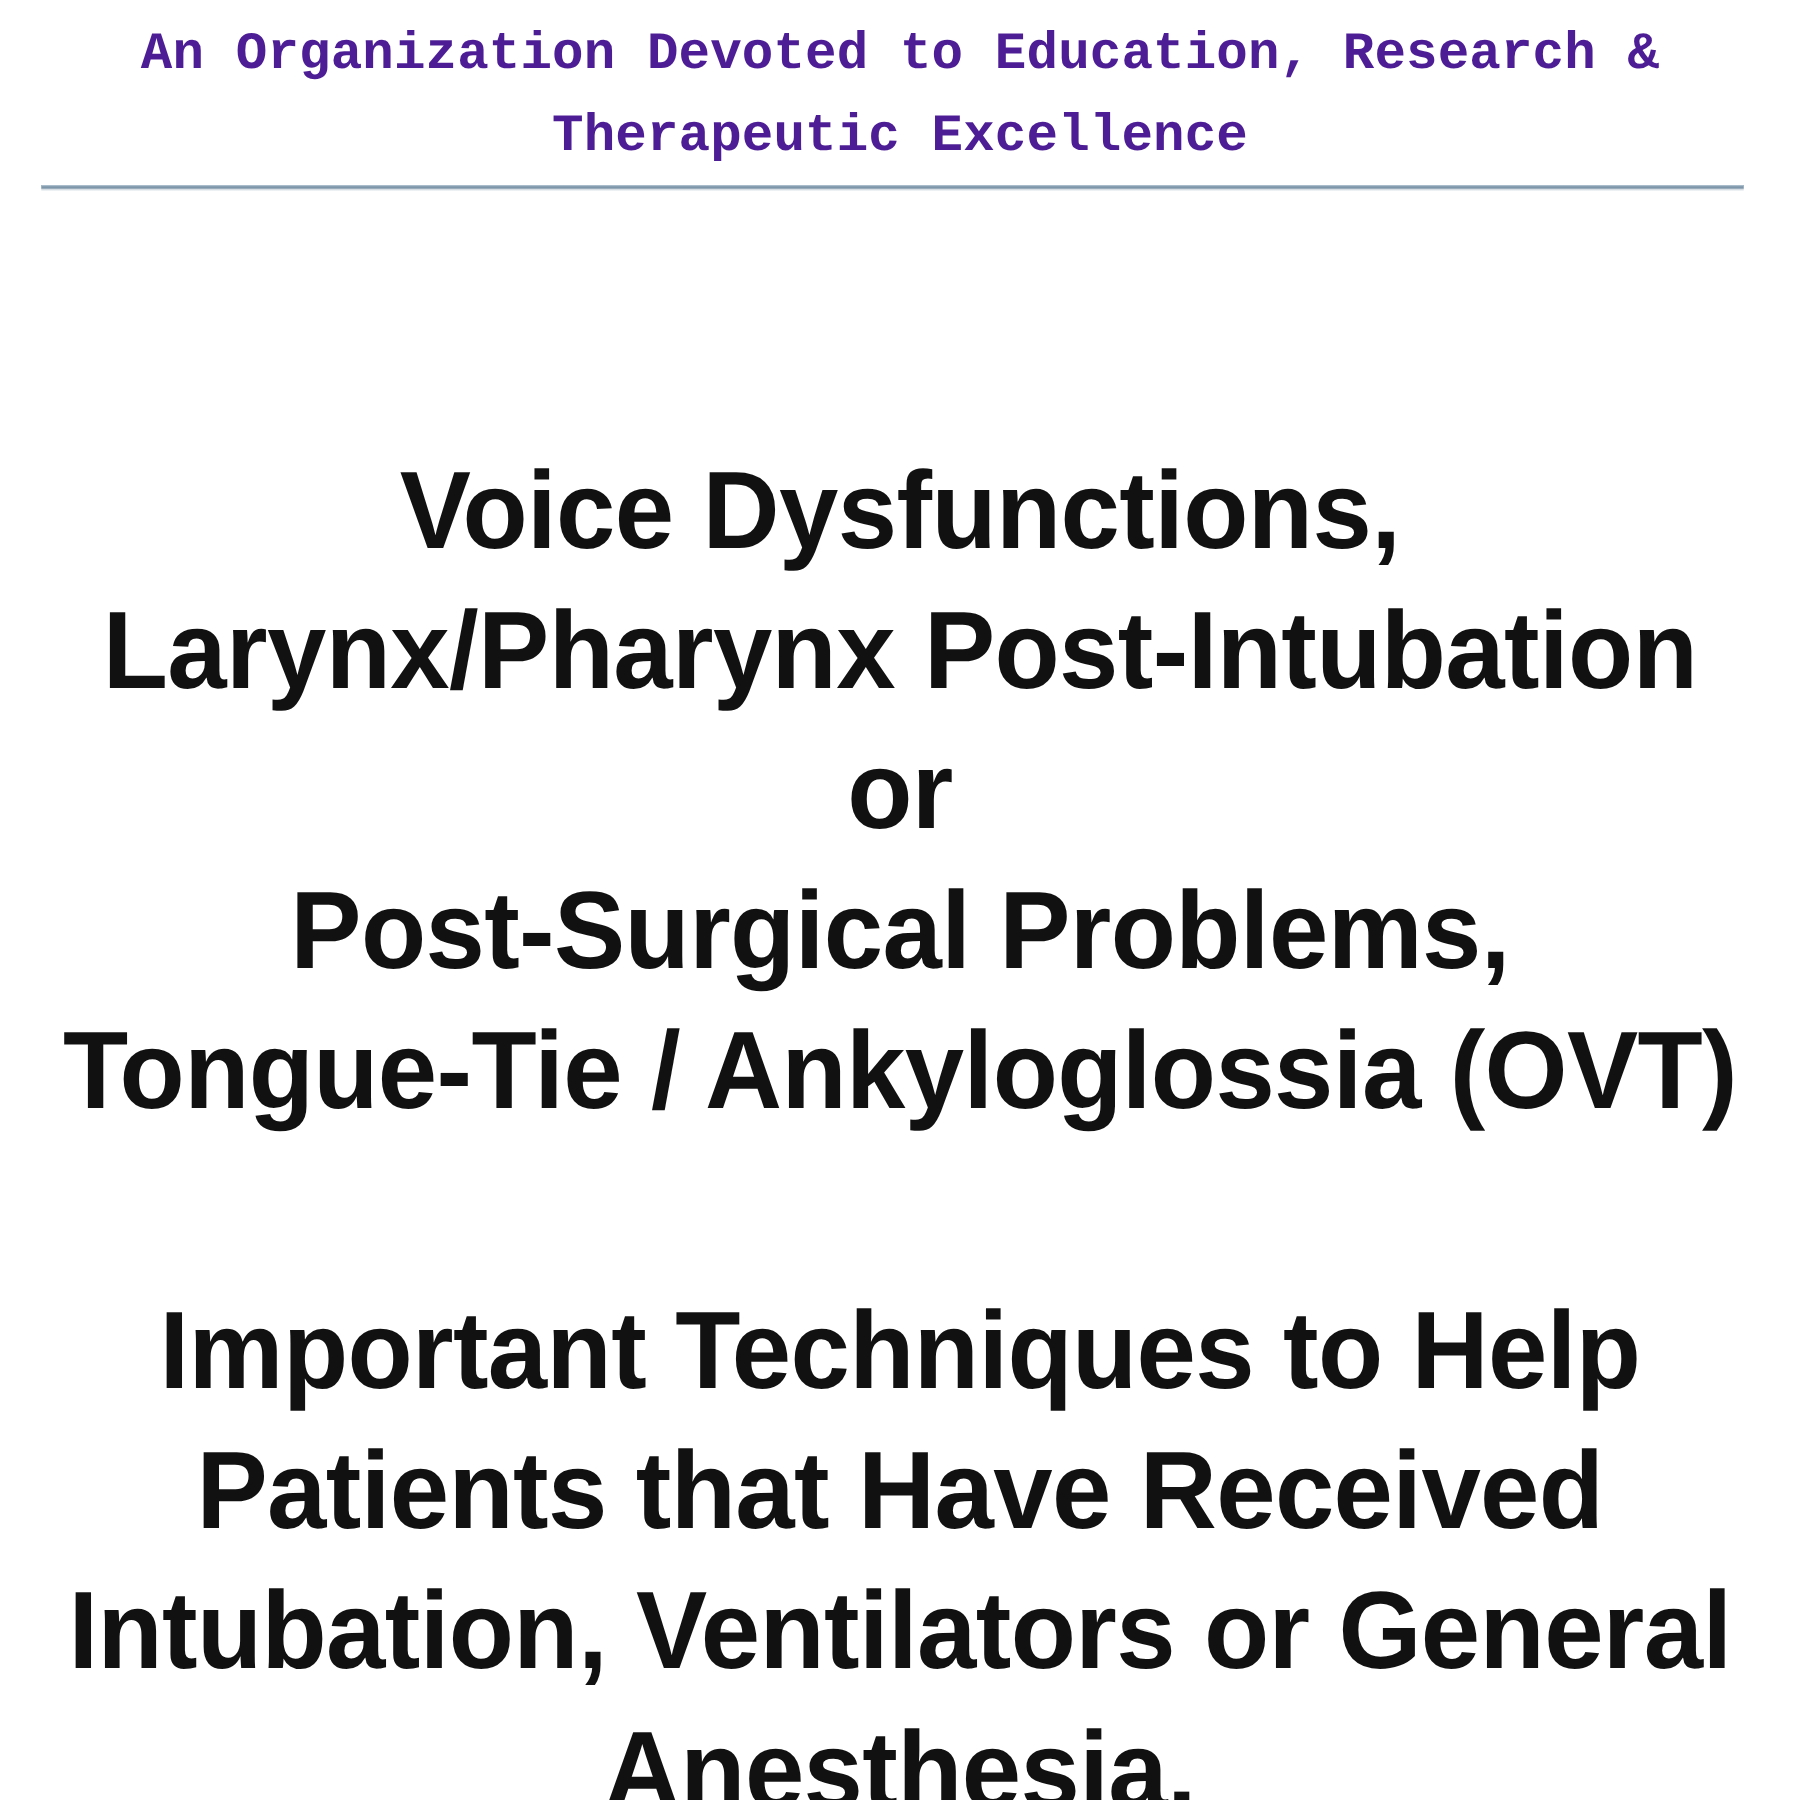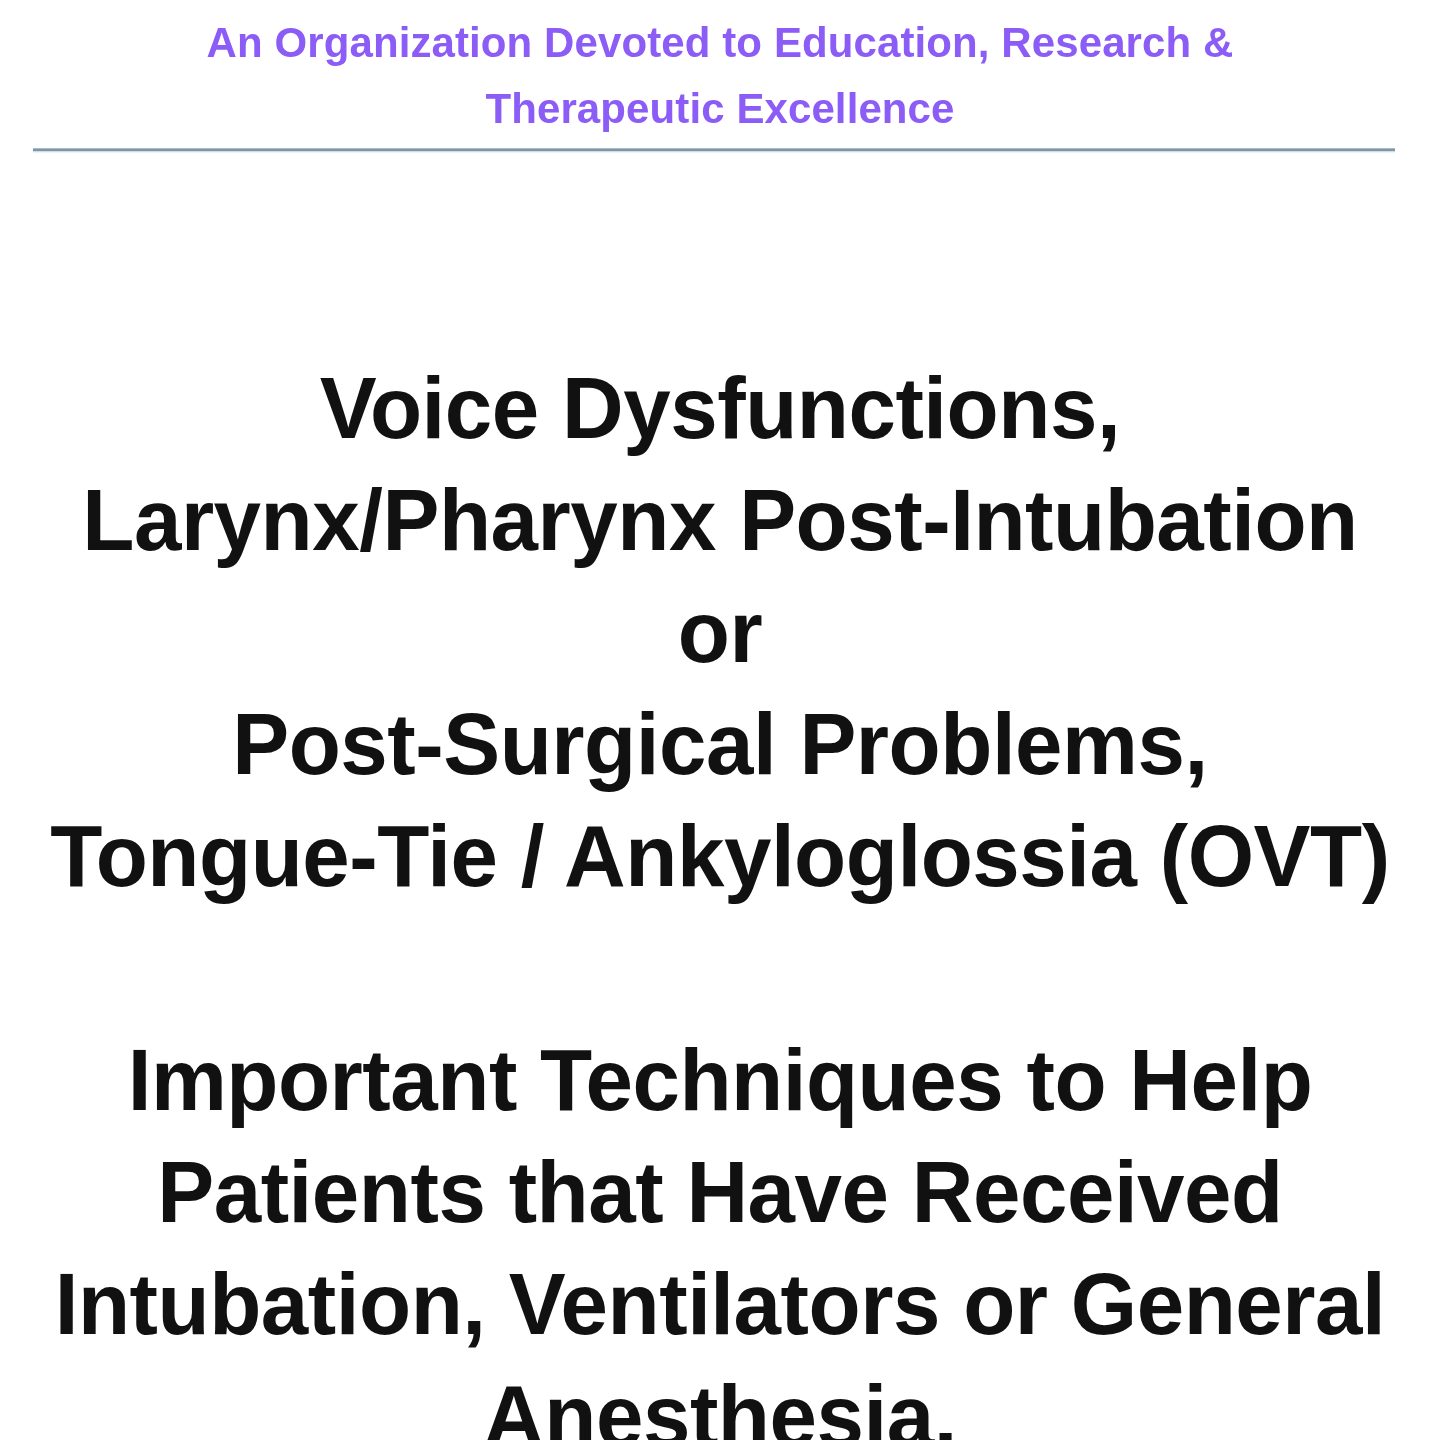--- a/index.html
+++ b/index.html
@@ -31,22 +31,22 @@
     left: 0;
     top: 0;
     width: 1440px;
     padding-top: 10px;
     text-align: center;
   }
 
   .tagline {
     margin: 0 auto;
     width: 1330px;
-    color: #8b5cf6;
-    font-family: Liberation Sans, sans-serif;
+    color: #4c1d95;
+    font-family: Liberation Mono, monospace;
     font-weight: bold;
     font-size: 42px;
     line-height: 66px;
     letter-spacing: 0.1px;
     text-align: center;
     white-space: pre-line;
   }
 
   
   .divider-wrap {

